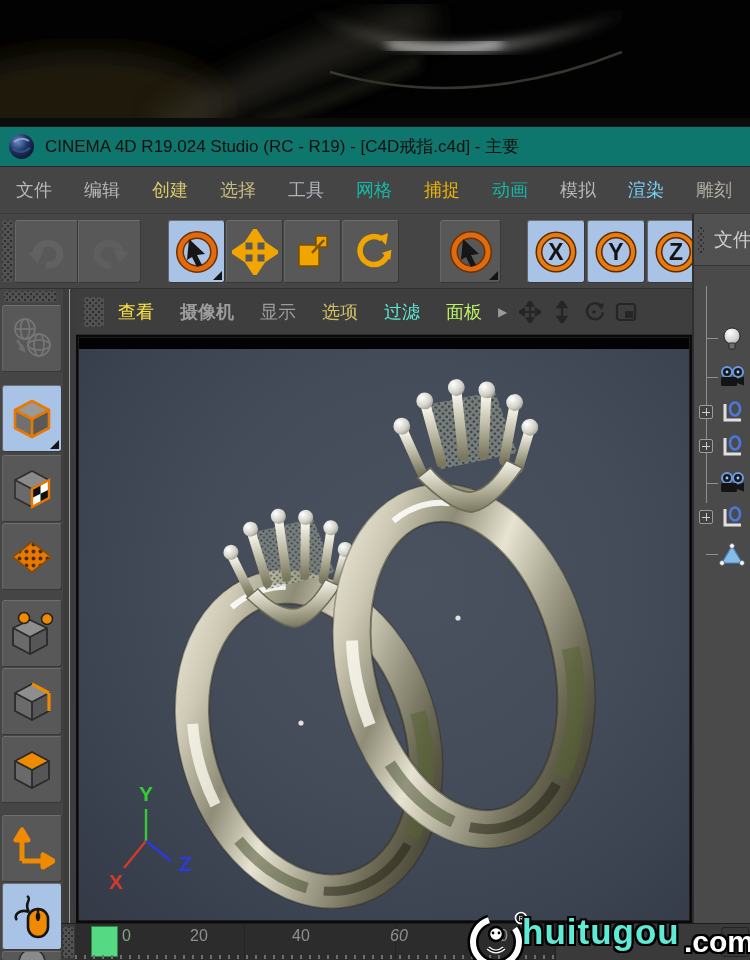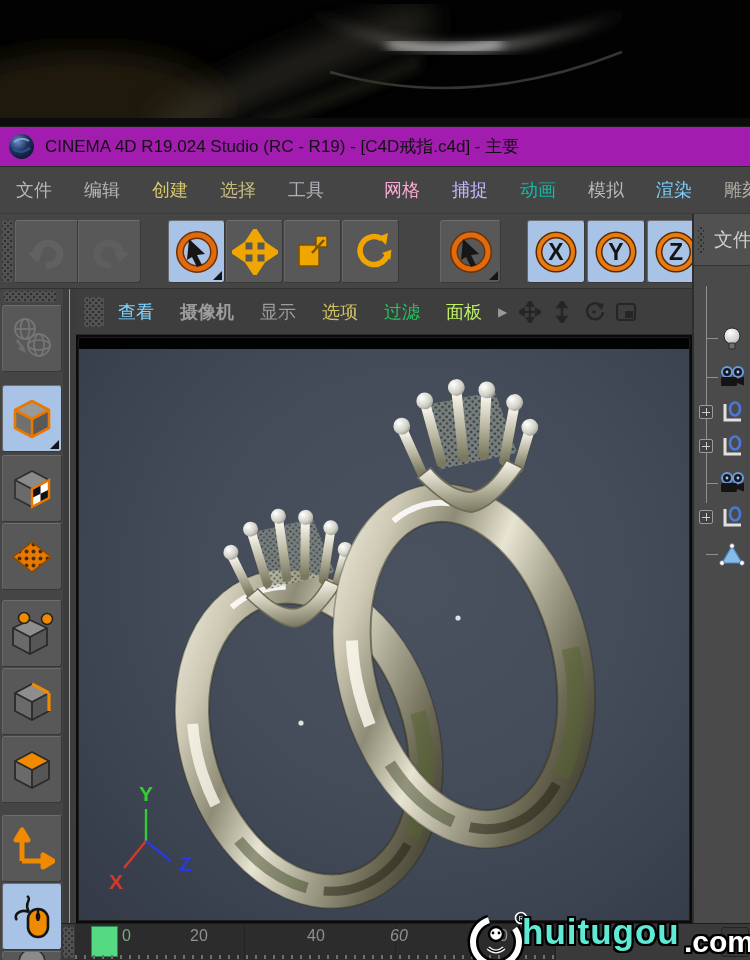--- a/index.html
+++ b/index.html
@@ -5,21 +5,21 @@
   html,body{margin:0;padding:0;background:#222;}
   *{box-sizing:border-box;}
   .app{position:relative;width:750px;height:960px;overflow:hidden;background:#454545;
        font-family:"Liberation Sans","DejaVu Sans",sans-serif;-webkit-font-smoothing:antialiased;}
   .abs{position:absolute;}
 
   
   .render-strip{left:0;top:0;width:750px;height:126px;background:#000;overflow:hidden;}
 
   
-  .titlebar{left:0;top:126px;width:750px;height:41px;background:#a21caf;display:flex;align-items:center;
+  .titlebar{left:0;top:126px;width:750px;height:41px;background:#0f766e;display:flex;align-items:center;
             border-top:1px solid #1a1a1a;border-bottom:1px solid #2a2a2a;padding-left:8px;}
   .titlebar .title-text{color:#101010;font-size:17px;margin-left:10px;white-space:nowrap;}
   .c4d-logo{width:27px;height:27px;display:inline-block;}
 
   
   .menubar{left:0;top:167px;width:750px;height:47px;background:#454545;display:flex;align-items:center;
            padding-left:16px;gap:32px;overflow:hidden;border-bottom:1px solid #3a3a3a;}
   .menu-item{font-size:18px;white-space:nowrap;cursor:default;flex:0 0 auto;}
 
   
@@ -157,22 +157,22 @@
     </span>
     <span class="title-text">CINEMA 4D R19.024 Studio (RC - R19) - [C4D戒指.c4d] - 主要</span>
   </div>
 
   <div class="abs menubar">
     <span class="menu-item" style="color: rgb(184, 184, 184);">文件</span>
     <span class="menu-item" style="color: rgb(184, 184, 184);">编辑</span>
     <span class="menu-item" style="color: rgb(214, 199, 106);">创建</span>
     <span class="menu-item" style="color: rgb(198, 186, 126);">选择</span>
     <span class="menu-item" style="color: rgb(174, 178, 186);">工具</span>
-    <span class="menu-item" style="color: #f9a8d4; margin-left: 28px;">网格</span>
-    <span class="menu-item" style="color: #c4b5fd;">捕捉</span>
+    <span class="menu-item" style="color: #14b8a6;">网格</span>
+    <span class="menu-item" style="color: #eab308;">捕捉</span>
     <span class="menu-item" style="color: #14b8a6;">动画</span>
     <span class="menu-item" style="color: rgb(184, 184, 184);">模拟</span>
     <span class="menu-item" style="color: #7dd3fc;">渲染</span>
     <span class="menu-item" style="color: rgb(181, 176, 166);">雕刻</span>
 
   </div>
 
   <div class="abs toolbar">
     <div class="abs handle tb-handle"></div>
 
@@ -469,29 +469,29 @@
         <circle cx="23" cy="16" r="13" fill="#8a8a8a" stroke="#2e2e2e" stroke-width="1.6"></circle>
       </svg>
     </div>
   </div>
 
   <div class="abs splitter"></div>
 
   <div class="abs vp-menubar">
     <div class="handle"></div>
     <div class="vp-gap" style="width:14px;"></div>
-    <span class="vp-item" style="color: #7dd3fc;">查看</span>
+    <span class="vp-item" style="color: #fde047;">查看</span>
       <div class="vp-gap"></div>
     <span class="vp-item" style="color: rgb(156, 156, 156); font-weight: bold;">摄像机</span>
       <div class="vp-gap"></div>
     <span class="vp-item" style="color: rgb(156, 156, 156);">显示</span>
       <div class="vp-gap"></div>
     <span class="vp-item" style="color: rgb(207, 192, 104);">选项</span>
       <div class="vp-gap"></div>
-    <span class="vp-item" style="color: #22c55e; font-family: Liberation Mono, monospace;">过滤</span>
+    <span class="vp-item" style="color: #5eead4; font-family: Liberation Mono, monospace;">过滤</span>
       <div class="vp-gap"></div>
     <span class="vp-item" style="color: #bef264;">面板</span>
     <span class="vp-arrow">▶</span>
     <span class="vp-iconbtn">
       <svg width="22" height="22" viewBox="0 0 22 22">
         <g stroke="#262626" stroke-width="2.2" fill="#262626">
           <line x1="11" y1="4" x2="11" y2="18"></line>
             <line x1="4" y1="11" x2="18" y2="11"></line>
           <polygon points="11,0 8,5 14,5"></polygon>
             <polygon points="11,22 8,17 14,17"></polygon>
@@ -612,21 +612,21 @@
   </div>
 
   <div class="abs bottom-strip">
     <div class="abs handle bs-handle"></div>
     <div class="ruler">
       <div class="grid" style="left:169px;"></div>
       <div class="grid" style="left:320px;"></div>
       <div class="playhead"></div>
       <span class="tick-label zero" style="left:47px;">0</span>
       <span class="tick-label" style="left:115px;">20</span>
-      <span class="tick-label" style="left:232px;">40</span>
+      <span class="tick-label" style="left:217px;">40</span>
       <span class="tick-label" style="left:315px;font-style:italic;">60</span>
       <span class="tick-label" style="left:415px;">80</span>
       <div class="ruler-ticks"></div>
     </div>
     <div class="bs-right"></div>
   </div>
 
   <div class="abs watermark">
     <svg width="62" height="58" viewBox="0 0 62 58" style="position:absolute;left:8px;top:4px;">
       <circle cx="30" cy="32" r="23" fill="none" stroke="#000" stroke-width="11" pathLength="100" stroke-dasharray="80 20" stroke-dashoffset="10"></circle>

